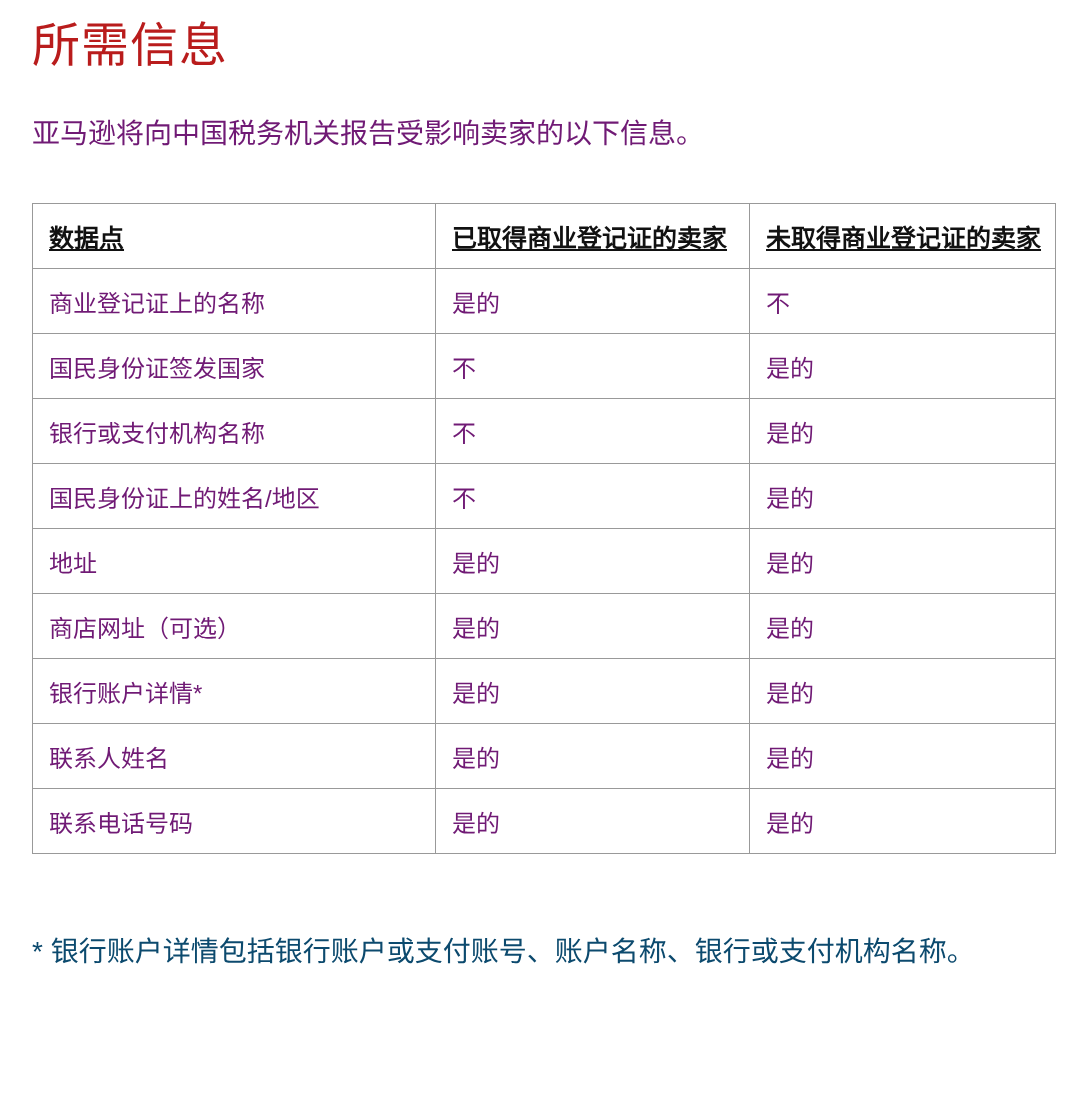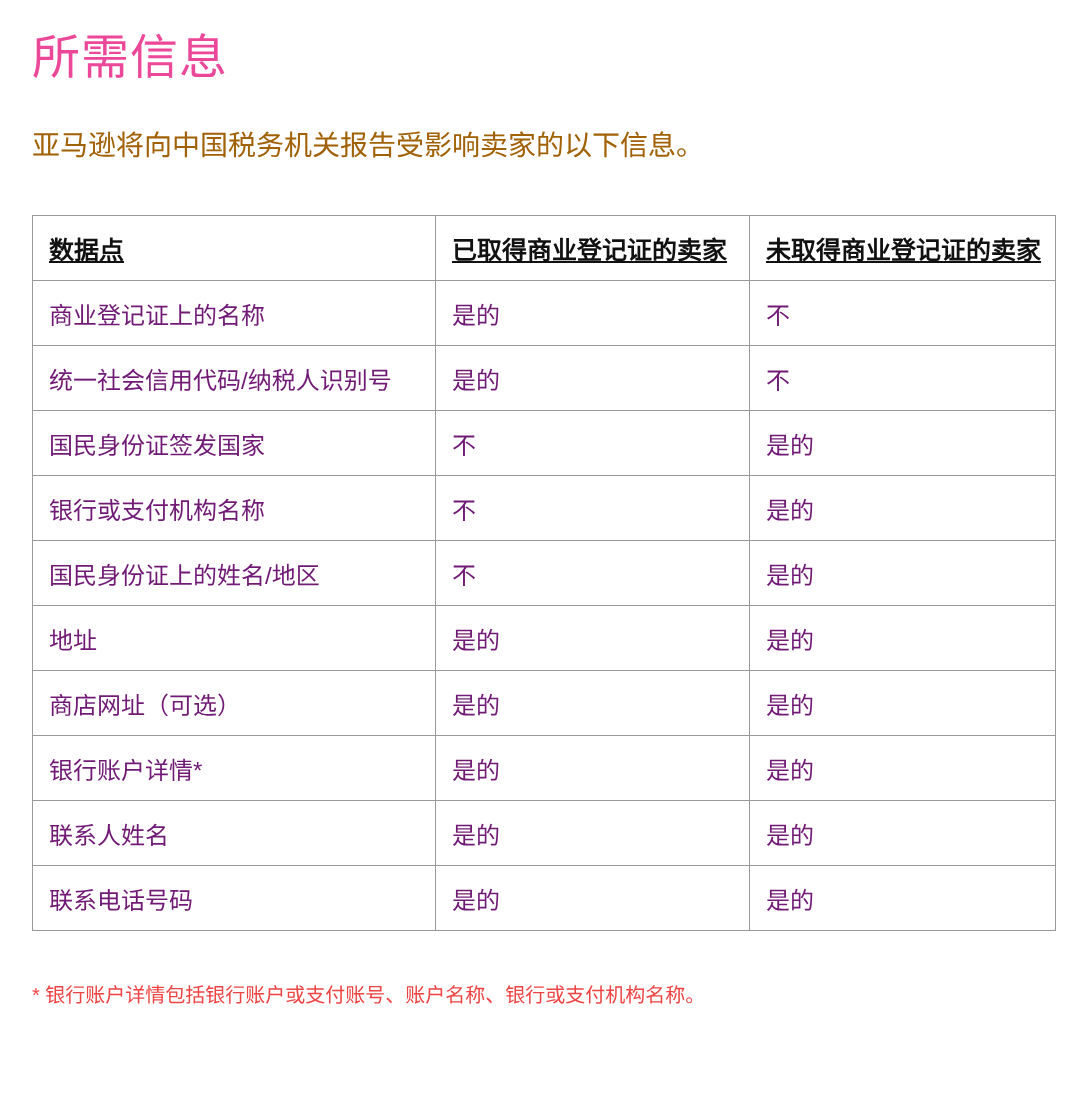--- a/index.html
+++ b/index.html
@@ -10,32 +10,32 @@
     color: #121212;
     font-family: "Liberation Sans", "DejaVu Sans", sans-serif;
     overflow: hidden;
   }
   .page {
     width: 1080px;
     height: 1108px;
     padding: 0 25px 0 32px;
   }
   h1.page-title {
-    margin-top: 28px;
+    margin-top: 16px;
     font-size: 48px;
     font-weight: 400;
     letter-spacing: 1px;
     line-height: 1.25;
-    color: #ec4899;
+    color: #b91c1c;
   }
   p.intro {
     margin-top: 38px;
     font-size: 28px;
     line-height: 1.4;
-    color: #a16207;
+    color: #701a75;
   }
   table.info-table {
     margin-top: 50px;
     border-collapse: collapse;
     table-layout: fixed;
     width: 1023px;
   }
   table.info-table th,
   table.info-table td {
     border: 1px solid #999999;
@@ -51,24 +51,24 @@
   table.info-table th {
     font-size: 25px;
     font-weight: 700;
     color: #111111;
     text-decoration: underline;
   }
   col.c1 { width: 403px; }
   col.c2 { width: 314px; }
   col.c3 { width: 306px; }
   p.footnote {
-    margin-top: 50px;
-    font-size: 20px;
+    margin-top: 78px;
+    font-size: 28px;
     line-height: 1.4;
-    color: #ef4444;
+    color: #0c4a6e;
   }
 </style>
 </head>
 <body>
 
 <div class="page">
 
   <h1 class="page-title">所需信息</h1>
 
   <p class="intro">亚马逊将向中国税务机关报告受影响卖家的以下信息。</p>
@@ -82,25 +82,20 @@
     <thead>
       <tr>
         <th>数据点</th>
         <th>已取得商业登记证的卖家</th>
         <th>未取得商业登记证的卖家</th>
       </tr>
     </thead>
     <tbody>
       <tr>
         <td>商业登记证上的名称</td>
-        <td>是的</td>
-        <td>不</td>
-      </tr>
-      <tr>
-        <td>统一社会信用代码/纳税人识别号</td>
         <td>是的</td>
         <td>不</td>
       </tr>
       <tr>
         <td>国民身份证签发国家</td>
         <td>不</td>
         <td>是的</td>
       </tr>
       <tr>
         <td>银行或支付机构名称</td>

